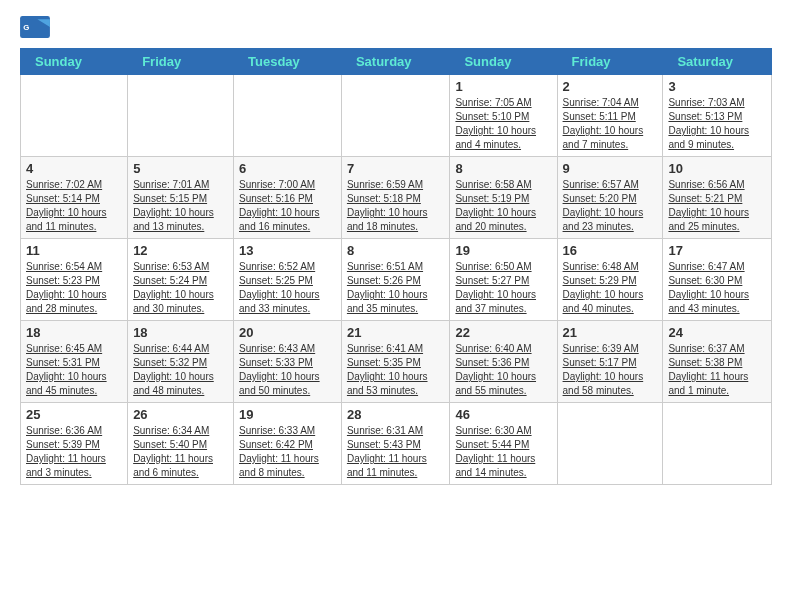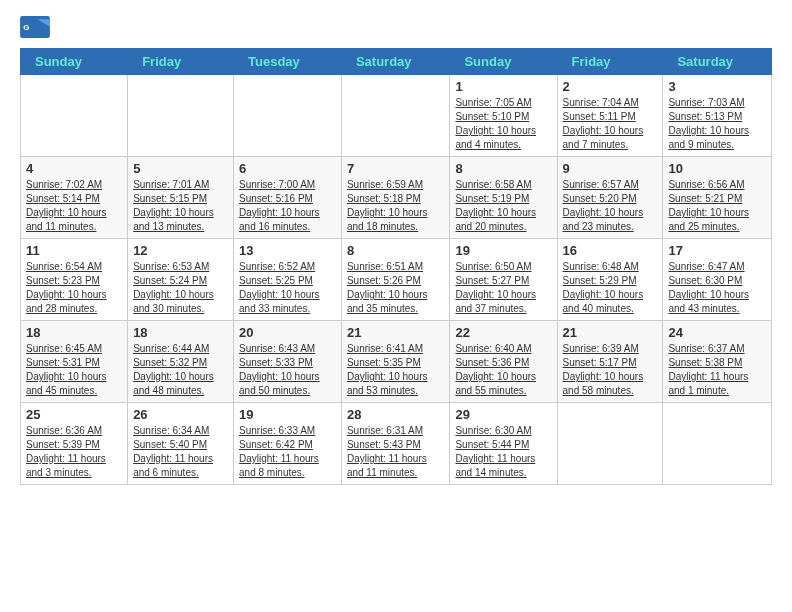--- a/index.html
+++ b/index.html
@@ -310,21 +310,21 @@
 and 8 minutes.</div>
         </td>
         <td>
           <span class="day-number">28</span>
           <div class="day-info">Sunrise: 6:31 AM
 Sunset: 5:43 PM
 Daylight: 11 hours
 and 11 minutes.</div>
         </td>
         <td>
-          <span class="day-number">29</span>
+          <span class="day-number">46</span>
           <div class="day-info">Sunrise: 6:30 AM
 Sunset: 5:44 PM
 Daylight: 11 hours
 and 14 minutes.</div>
         </td>
         <td class="empty-cell"></td>
         <td class="empty-cell"></td>
       </tr>
     </tbody>
 </table>

